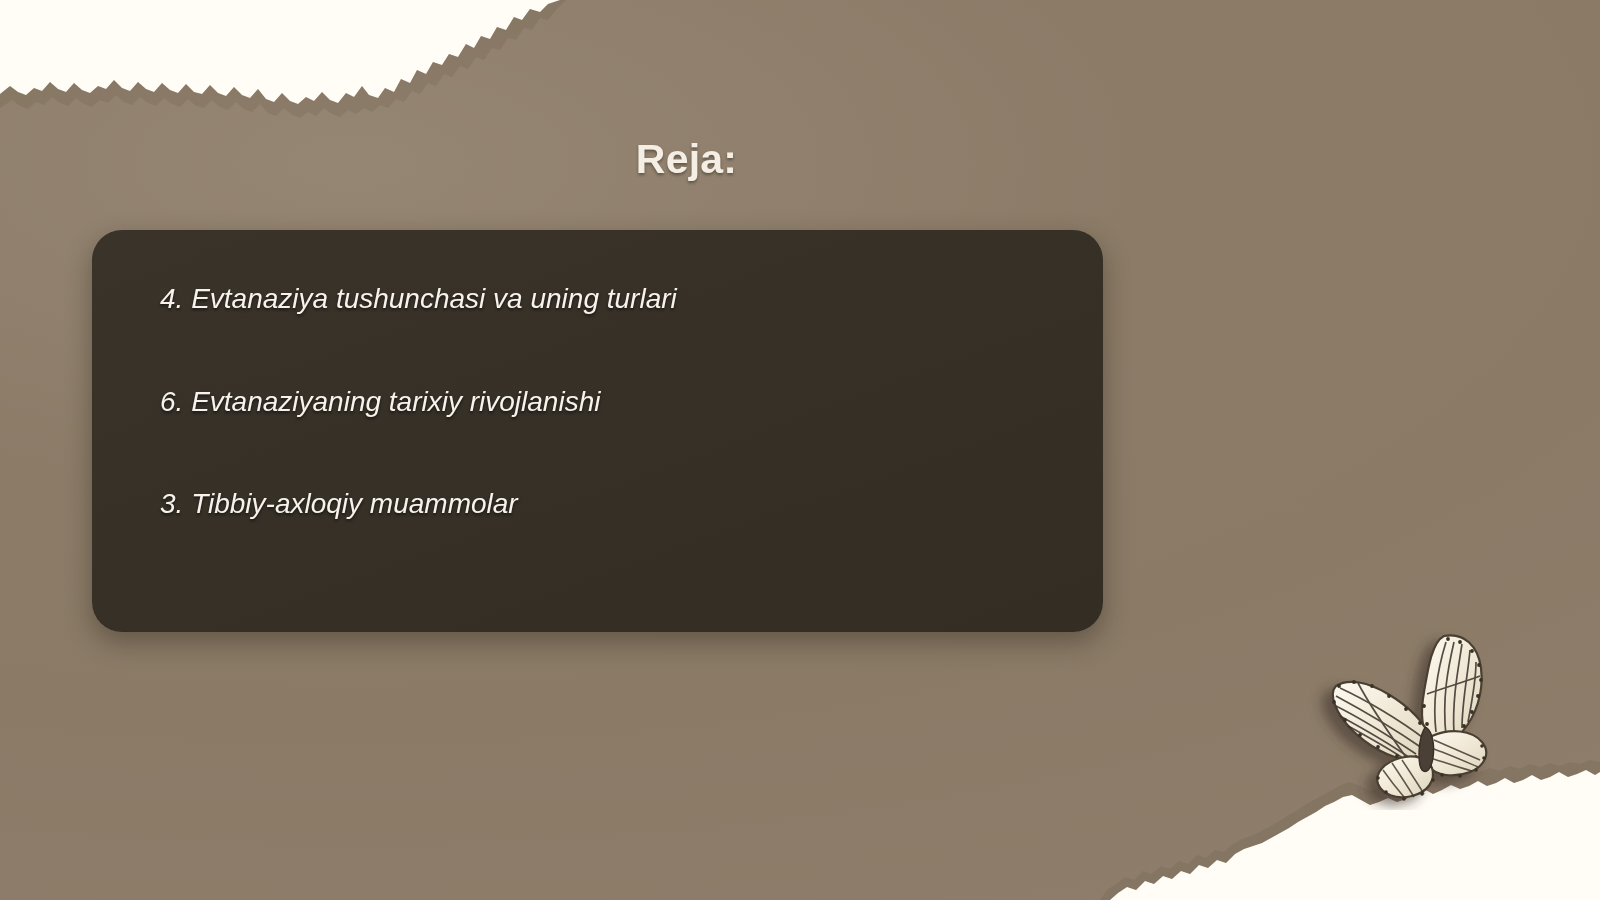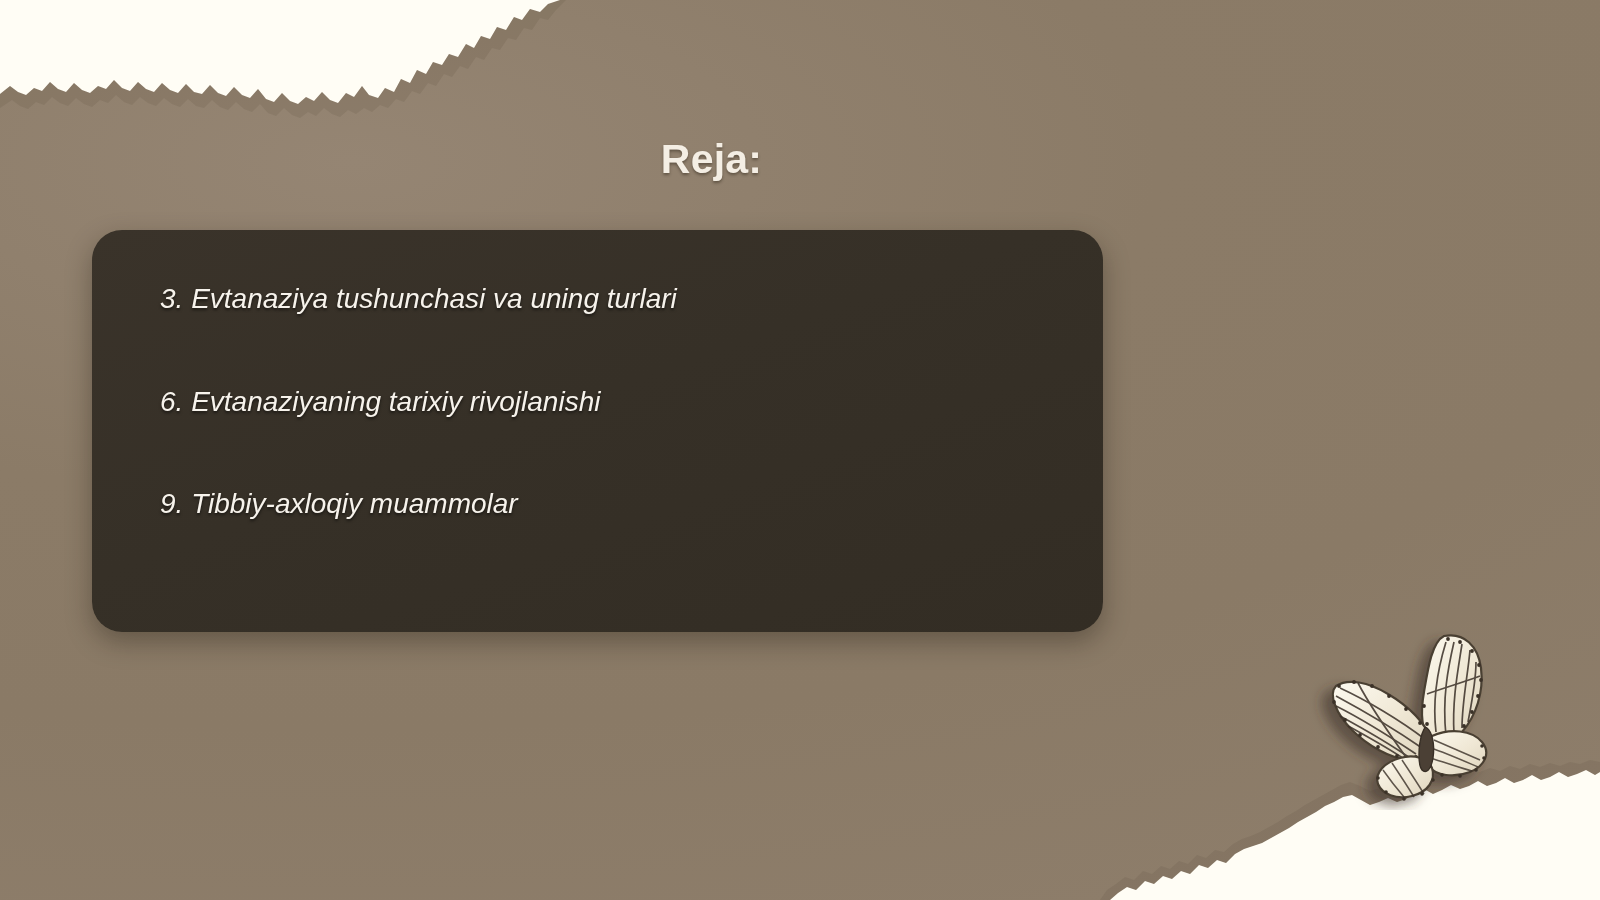--- a/index.html
+++ b/index.html
@@ -39,21 +39,20 @@
   .title {
     position:absolute;
     left:0; top:136px;
     width:1373px;
     text-align:center;
     font-size:41px;
     font-weight:bold;
     color:#f4eee4;
     letter-spacing:0.2px;
     text-shadow:0 2px 3px rgba(40,30,20,0.45);
-    margin-left:25px;
   }
 
   
   .card {
     position:absolute;
     left:92px; top:230px;
     width:1011px; height:402px;
     background:linear-gradient(160deg, #3a332a 0%, #363027 45%, #332d24 100%);
     border-radius:30px;
     box-shadow:0 10px 26px rgba(30,22,14,0.35);
@@ -155,23 +154,23 @@
              L1260,832 L1251,836 L1242,839 L1233,844 L1224,852 L1215,850
              L1206,858 L1197,855 L1188,864 L1179,861 L1170,869 L1161,866
              L1152,874 L1143,871 L1134,880 L1125,877 L1116,884 L1107,890
              L1100,900 Z"></path>
   </svg>
 
   <div class="title">Reja:</div>
 
   <div class="card">
     <div class="agenda">
-      <div class="agenda-item">3. Evtanaziya tushunchasi va uning turlari</div>
+      <div class="agenda-item">4. Evtanaziya tushunchasi va uning turlari</div>
       <div class="agenda-item">6. Evtanaziyaning tarixiy rivojlanishi</div>
-      <div class="agenda-item">9. Tibbiy-axloqiy muammolar</div>
+      <div class="agenda-item">3. Tibbiy-axloqiy muammolar</div>
     </div>
   </div>
 
   <svg class="butterfly" viewBox="0 0 210 190">
     <defs>
       <linearGradient id="wingGrad" x1="0" y1="0" x2="1" y2="1">
         <stop offset="0%" stop-color="#fdfaf0"></stop>
         <stop offset="55%" stop-color="#efe7d4"></stop>
         <stop offset="100%" stop-color="#ddd3bc"></stop>
       </linearGradient>

